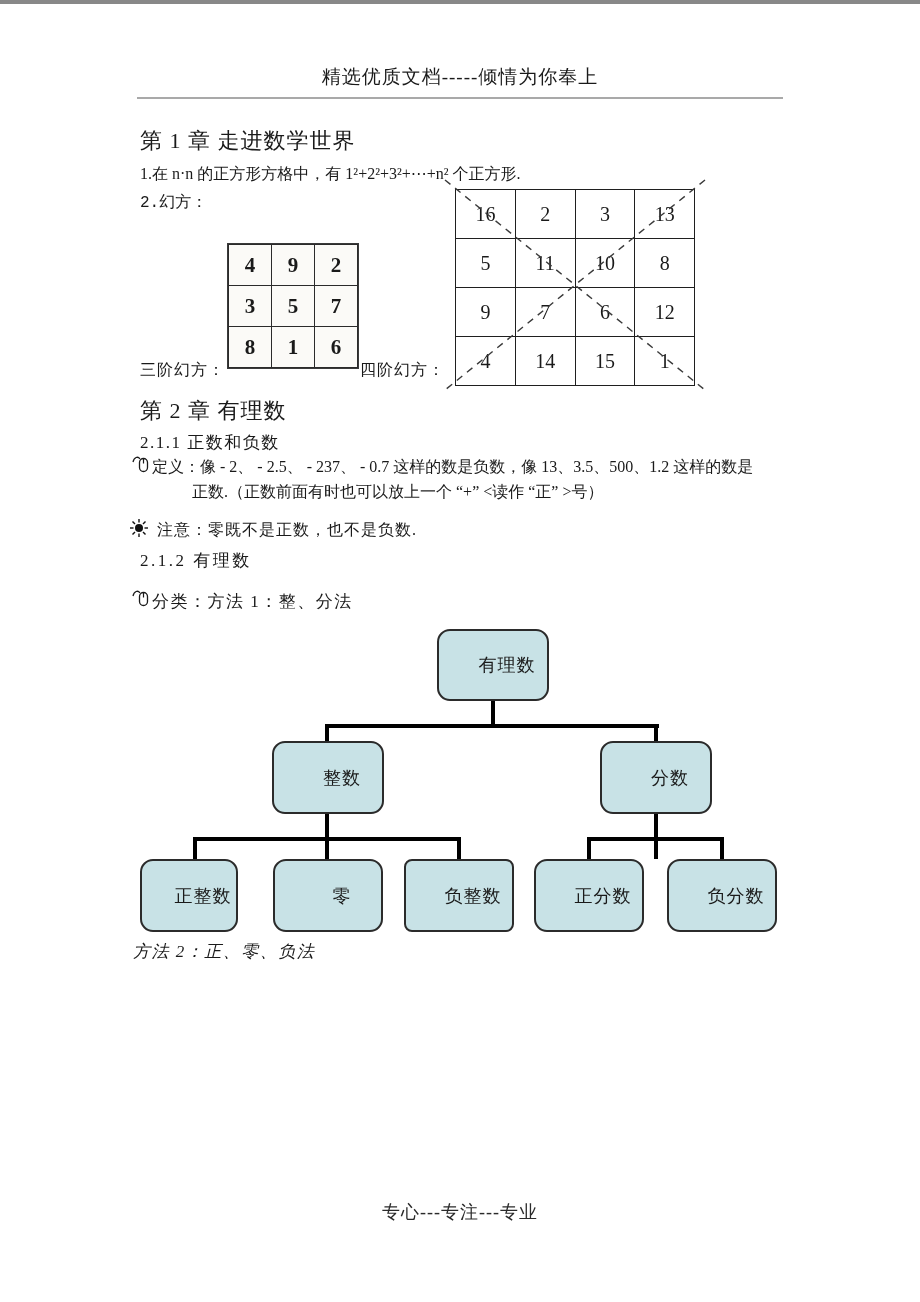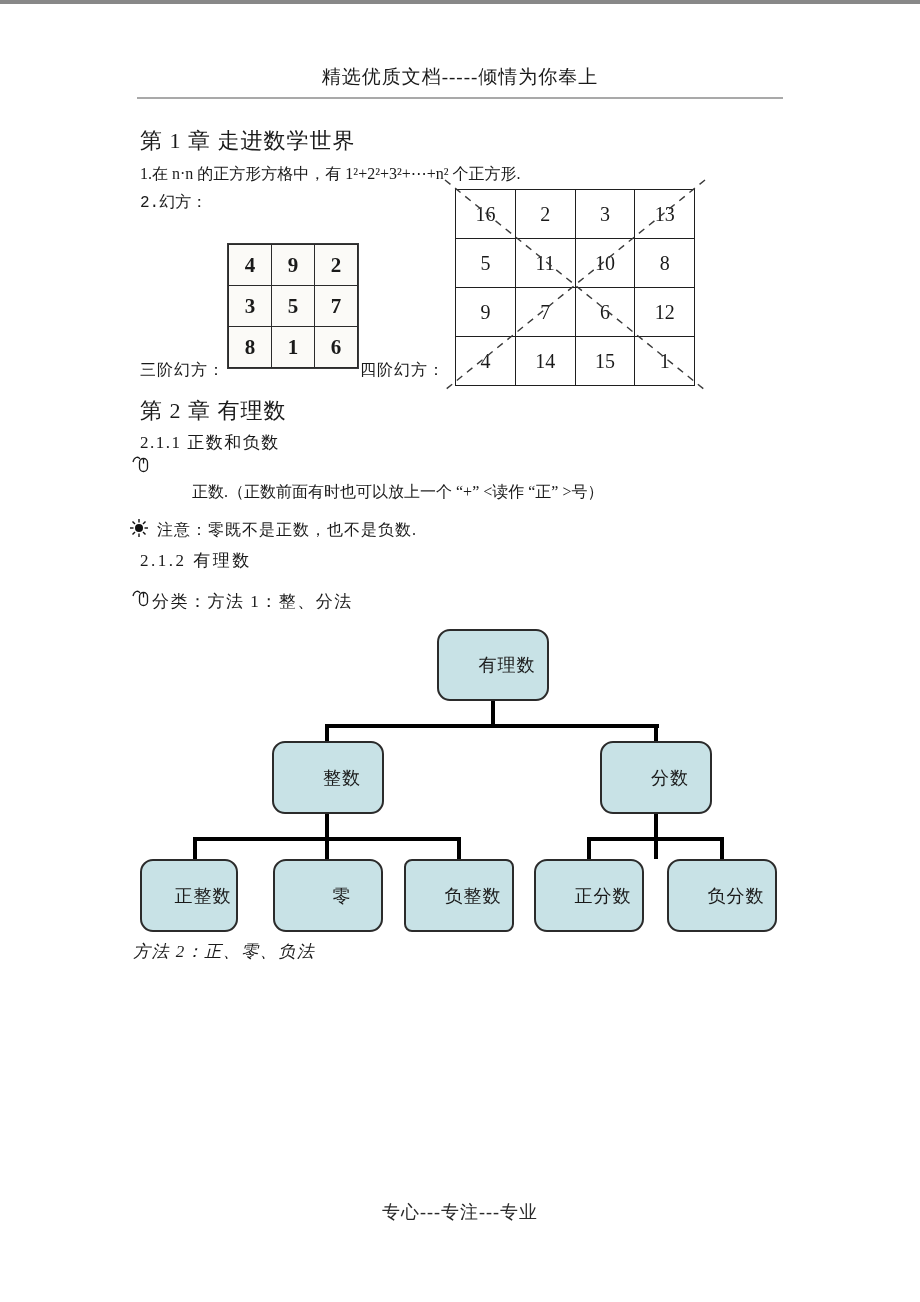--- a/index.html
+++ b/index.html
@@ -167,20 +167,21 @@
   </svg>
 
   <div class="abs h1 ch2-title">第 2 章  有理数</div>
   <div class="abs sec-heading sec211">2.1.1 正数和负数</div>
 
   <svg class="abs icon mouse-icon-1" viewBox="0 0 20 20">
     <path d="M2 8 C3 3, 7 2, 9 5" fill="none" stroke="#1a1a1a" stroke-width="1.3"></path>
     <rect x="8.5" y="4.5" width="8" height="13" rx="4" fill="none" stroke="#1a1a1a" stroke-width="1.3"></rect>
     <line x1="12.5" y1="4.5" x2="12.5" y2="9.5" stroke="#1a1a1a" stroke-width="1.2"></line>
   </svg>
+  <div class="abs body-line def-line1">定义：像 - 2、 - 2.5、 - 237、 - 0.7 这样的数是负数，像 13、3.5、500、1.2 这样的数是</div>
   <div class="abs body-line def-line2">正数.（正数前面有时也可以放上一个 “+” &lt;读作 “正” &gt;号）</div>
 
   <svg class="abs icon sun-icon" viewBox="0 0 20 20">
     <circle cx="10" cy="10" r="4" fill="#111"></circle>
     <g stroke="#111" stroke-width="1.4">
       <line x1="10" y1="1" x2="10" y2="4.5"></line>
         <line x1="10" y1="15.5" x2="10" y2="19"></line>
       <line x1="1" y1="10" x2="4.5" y2="10"></line>
         <line x1="15.5" y1="10" x2="19" y2="10"></line>
       <line x1="3.5" y1="3.5" x2="6" y2="6"></line>

